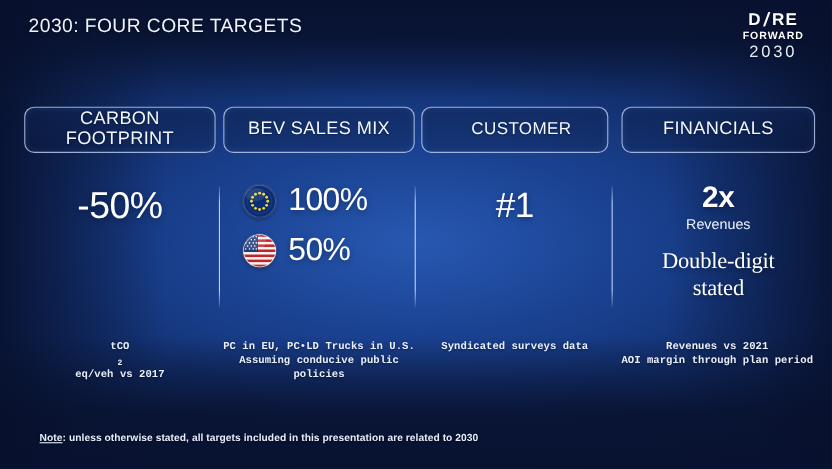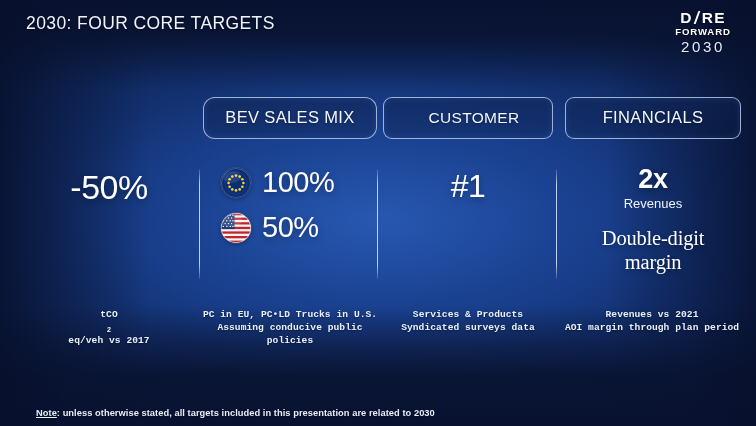--- a/index.html
+++ b/index.html
@@ -98,21 +98,21 @@
     border-radius:9px;
     background:linear-gradient(to bottom, rgba(16,36,82,0.55), rgba(12,28,66,0.30));
     display:flex; align-items:center; justify-content:center;
     color:#f2f6fd;
     font-size:16.5px; letter-spacing:0.35px; font-weight:400;
     text-align:center; line-height:1.08;
     box-shadow:0 0 7px rgba(90,140,225,0.18) inset;
     text-shadow:0 1px 2px rgba(0,0,0,0.35);
   }
   .pill-1 { left:22px;  width:174px; }
-  .pill-2 { left:203px; width:174px;border-radius:12px; }
+  .pill-2 { left:203px; width:174px; }
   .pill-3 { left:383px; width:170px; font-size:15.5px; }
   .pill-4 { left:565px; width:176px; }
   .pill-3 span { display:block;margin-left:12px; }
 
   
   .divider {
     position:absolute; top:169px; width:1.4px; height:110px;
     background:linear-gradient(to bottom, rgba(205,222,252,0.15), rgba(212,228,255,0.88) 14%, rgba(212,228,255,0.88) 86%, rgba(205,222,252,0.15));
     border-radius:1px;
   }
@@ -181,21 +181,21 @@
   }
   .n1 { left:22px;  width:174px; }
   .n2 { left:195px; width:190px; }
   .n3 { left:383px; width:170px; }
   .n4 { left:556px; width:192px; }
   .colnote span { display:block;font-family:Liberation Mono, monospace; }
   sub { font-size:7.4px; vertical-align:baseline; position:relative; top:2px; }
 
   
   .footnote {
-    position:absolute; left:36px; top:408px;
+    position:absolute; left:36px; top:393px;
     color:#e7eefb; font-size:9.3px; font-weight:600; letter-spacing:0.05px;
     text-shadow:0 1px 2px rgba(0,0,0,0.4);
   }
   .footnote u { text-decoration:underline; }
 </style>
 </head>
 <body>
 
 <div id="slide">
 
@@ -213,20 +213,23 @@
     <div class="logo-dare">
       <span>D</span>
       <span class="logo-a"></span>
       <span>RE</span>
     </div>
     <div class="logo-fwd">FORWARD</div>
     <div class="logo-2030">2030</div>
   </div>
 
   <div class="pill-row">
+    <div class="pill pill-1">
+      <span>CARBON FOOTPRINT</span>
+    </div>
     <div class="pill pill-2">
       <span>BEV SALES MIX</span>
     </div>
     <div class="pill pill-3">
       <div>
         <span>CUSTOMER</span>
       </div>
     </div>
     <div class="pill pill-4">
       <span>FINANCIALS</span>
@@ -316,35 +319,34 @@
 
   <div class="col c3">
     <div class="big">#1</div>
   </div>
 
   <div class="col c4">
     <div class="fin-2x">2x</div>
     <div class="fin-rev">Revenues</div>
     <div class="fin-dd">
       <span>Double-digit</span><br>
-      <span>margin</span>
+      <span>stated</span>
     </div>
   </div>
 
   <div class="colnote n1">
     <span><span>tCO</span><sub>2</sub><span>eq/veh vs 2017</span></span>
   </div>
 
   <div class="colnote n2">
     <span>PC in EU, PC•LD Trucks in U.S.</span>
     <span>Assuming conducive public policies</span>
   </div>
 
   <div class="colnote n3">
-    <span>Services &amp; Products</span>
     <span>Syndicated surveys data</span>
   </div>
 
   <div class="colnote n4">
     <span>Revenues vs 2021</span>
     <span>AOI margin through plan period</span>
   </div>
 
   <div class="footnote">
     <u>Note</u><span>: unless otherwise stated, all targets included in this presentation are related to 2030</span>

